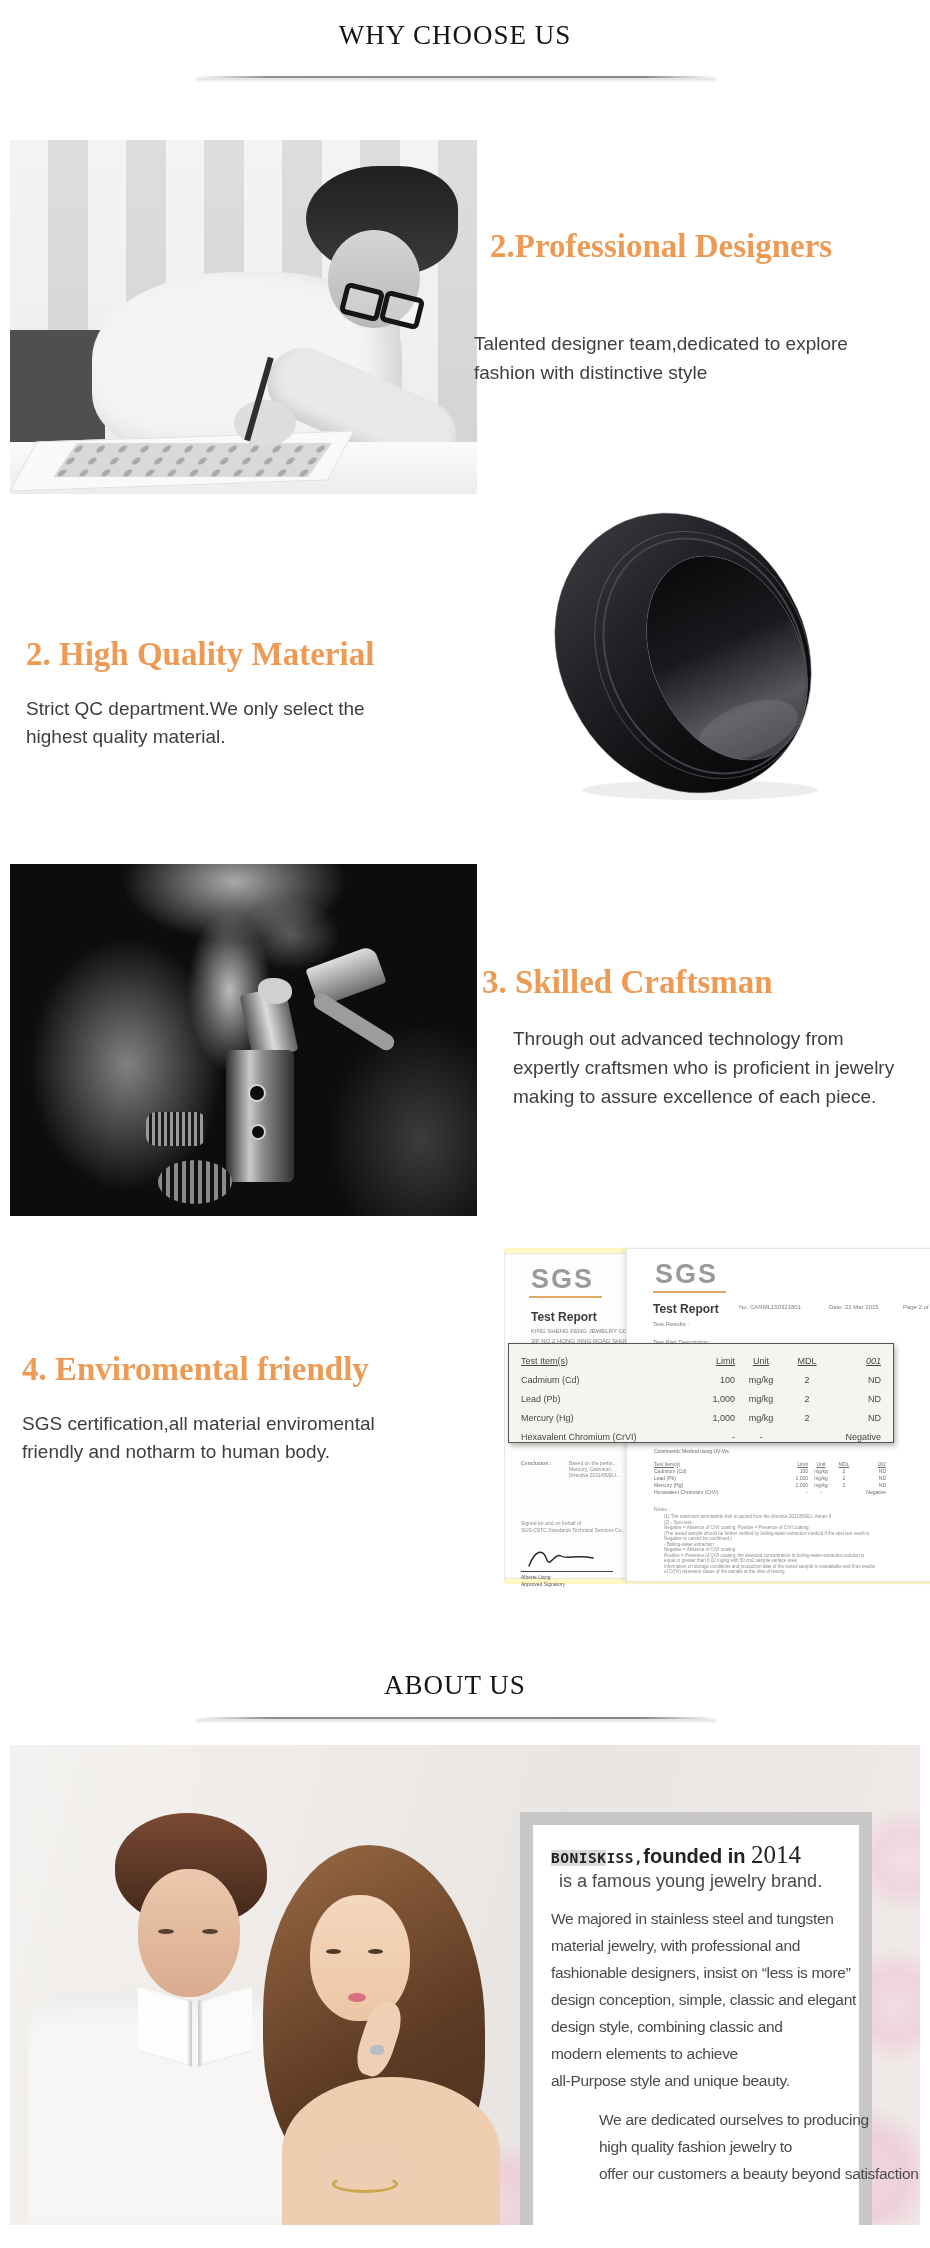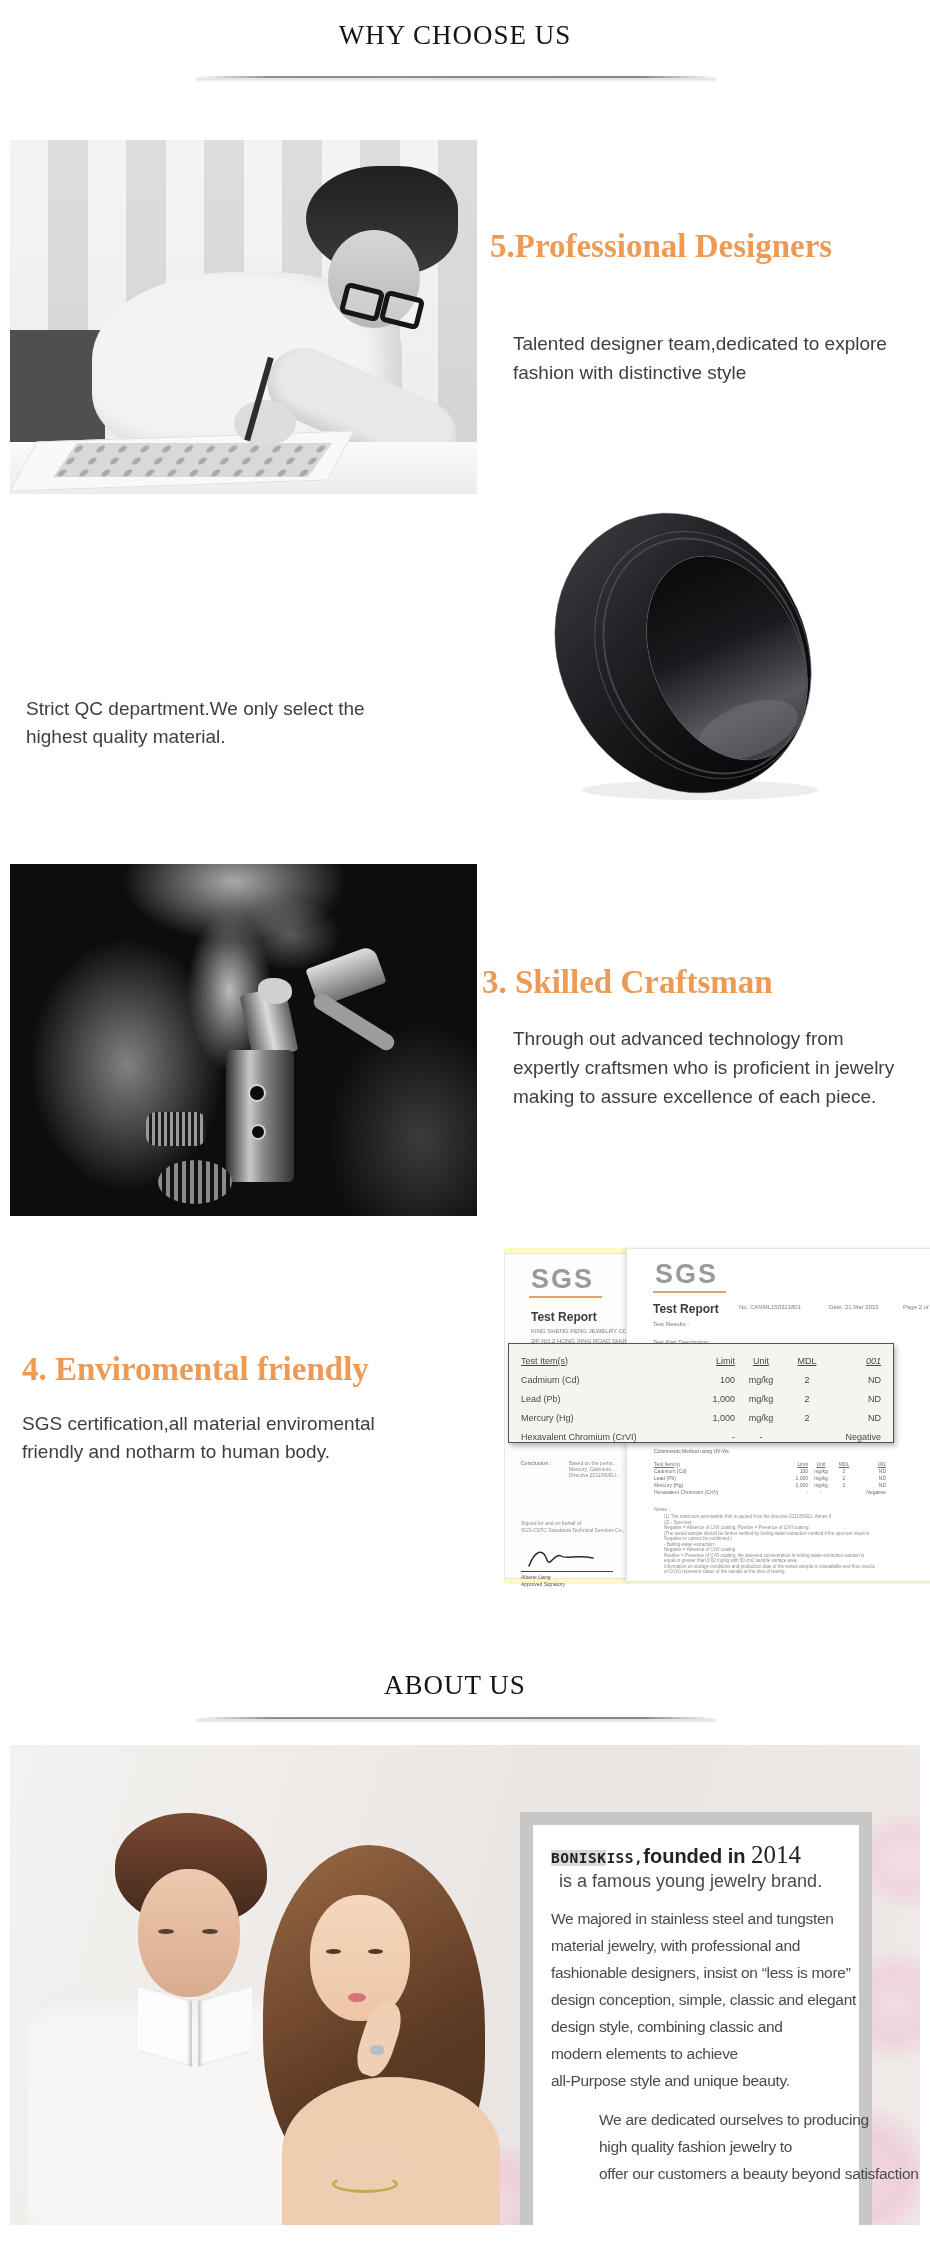--- a/index.html
+++ b/index.html
@@ -167,22 +167,22 @@
     <div class="art d-hair"></div>
     <div class="art d-face"></div>
     <div class="art d-glass1"></div>
     <div class="art d-glass2"></div>
     <div class="art d-desk"></div>
     <div class="art d-paper"></div>
     <div class="art d-stencil"></div>
     <div class="art d-hand"></div>
     <div class="art d-pen"></div>
   </div>
-  <div class="feature-heading" style="left:490px;top:228px;">5.Professional Designers</div>
-  <div class="feature-body" style="left:513px;top:329px;">Talented designer team,dedicated to explore
+  <div class="feature-heading" style="left:490px;top:228px;">2.Professional Designers</div>
+  <div class="feature-body" style="left:474px;top:329px;">Talented designer team,dedicated to explore
  fashion with distinctive style</div>
 
   <div class="photo ring-photo">
     <svg width="400" height="310" viewBox="0 0 400 310">
       <defs>
         <linearGradient id="bandGrad" x1="0" y1="0" x2="1" y2="1">
           <stop offset="0" stop-color="#3e3e44"></stop>
           <stop offset="0.35" stop-color="#232327"></stop>
           <stop offset="0.65" stop-color="#101013"></stop>
           <stop offset="1" stop-color="#050507"></stop>
@@ -196,20 +196,21 @@
       </defs>
       <ellipse cx="180" cy="292" rx="118" ry="10" fill="rgba(0,0,0,0.07)"></ellipse>
       <path d="M139.4 190.1 A74 106 -24 1 0 274.6 129.9 A74 106 -24 1 0 139.4 190.1 Z" fill="url(#holeGrad)"></path>
       <ellipse cx="228" cy="232" rx="52" ry="26" transform="rotate(-20 228 232)" fill="rgba(135,137,143,0.30)"></ellipse>
       <path fill-rule="evenodd" fill="url(#bandGrad)" stroke="rgba(90,90,96,0.4)" stroke-width="1" d="M55.3 212.2 A122 140 -28 1 0 270.7 97.8 A122 140 -28 1 0 55.3 212.2 Z
            M139.4 190.1 A74 106 -24 1 0 274.6 129.9 A74 106 -24 1 0 139.4 190.1 Z"></path>
       <ellipse cx="185" cy="158" rx="96" ry="122" transform="rotate(-26 185 158)" fill="none" stroke="#4a4a50" stroke-width="2" opacity="0.85"></ellipse>
       <ellipse cx="183" cy="157" rx="103" ry="128" transform="rotate(-26 183 157)" fill="none" stroke="rgba(160,160,168,0.35)" stroke-width="1"></ellipse>
     </svg>
   </div>
+  <div class="feature-heading" style="left:26px;top:636px;">2. High Quality Material</div>
   <div class="feature-body" style="left:26px;top:695px;line-height:28px;">Strict QC department.We only select the
 highest quality material.</div>
 
   <div class="photo craftsman">
     <div class="art c-loupe"></div>
     <div class="art c-clamp"></div>
     <div class="art c-stone"></div>
     <div class="art c-arm-bar"></div>
     <div class="art c-tool"></div>
     <div class="art c-hole1"></div>

